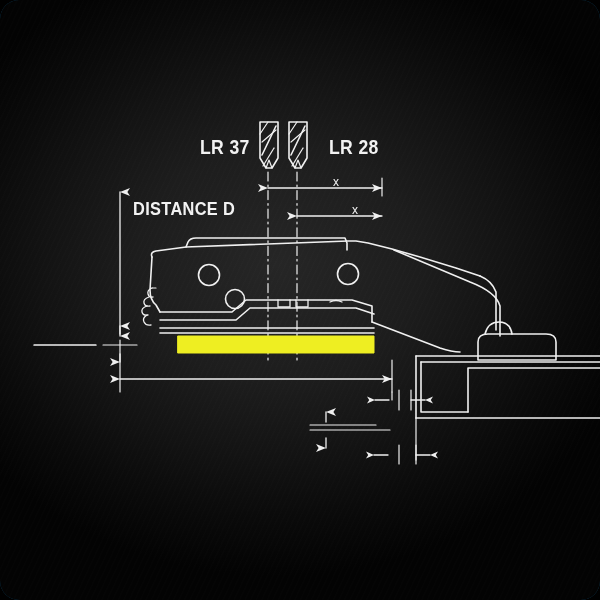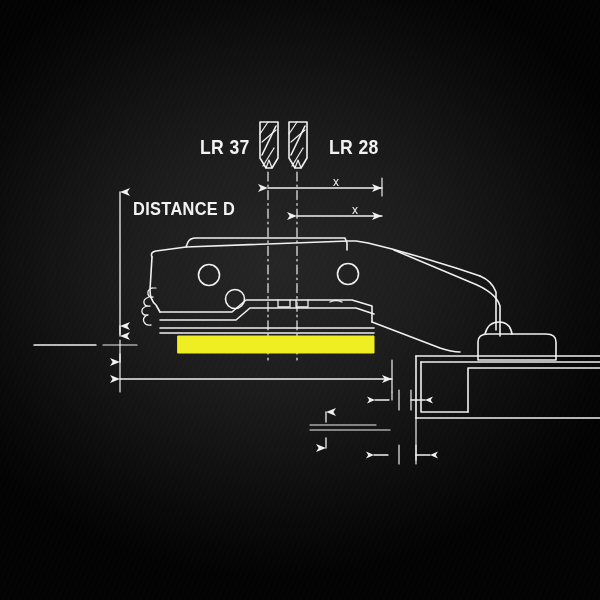--- a/index.html
+++ b/index.html
@@ -1,19 +1,20 @@
 <!DOCTYPE html>
 <html><head>
 <meta charset="utf-8">
 <style>
   html,body{margin:0;padding:0;background:#000;}
   #stage{
     position:relative;width:600px;height:600px;overflow:hidden;
     background:#0c4a6e;
     font-family:"Liberation Sans", sans-serif;
+    border-radius:19px;
   }
   
   #vignette{
     position:absolute;inset:0;
     background:
       radial-gradient(ellipse 62% 52% at 46% 44%, #262626 0%, #1d1d1d 38%, #131313 62%, #0a0a0a 82%, #030303 100%);
   }
   #noise{
     position:absolute;inset:0;
     background:

